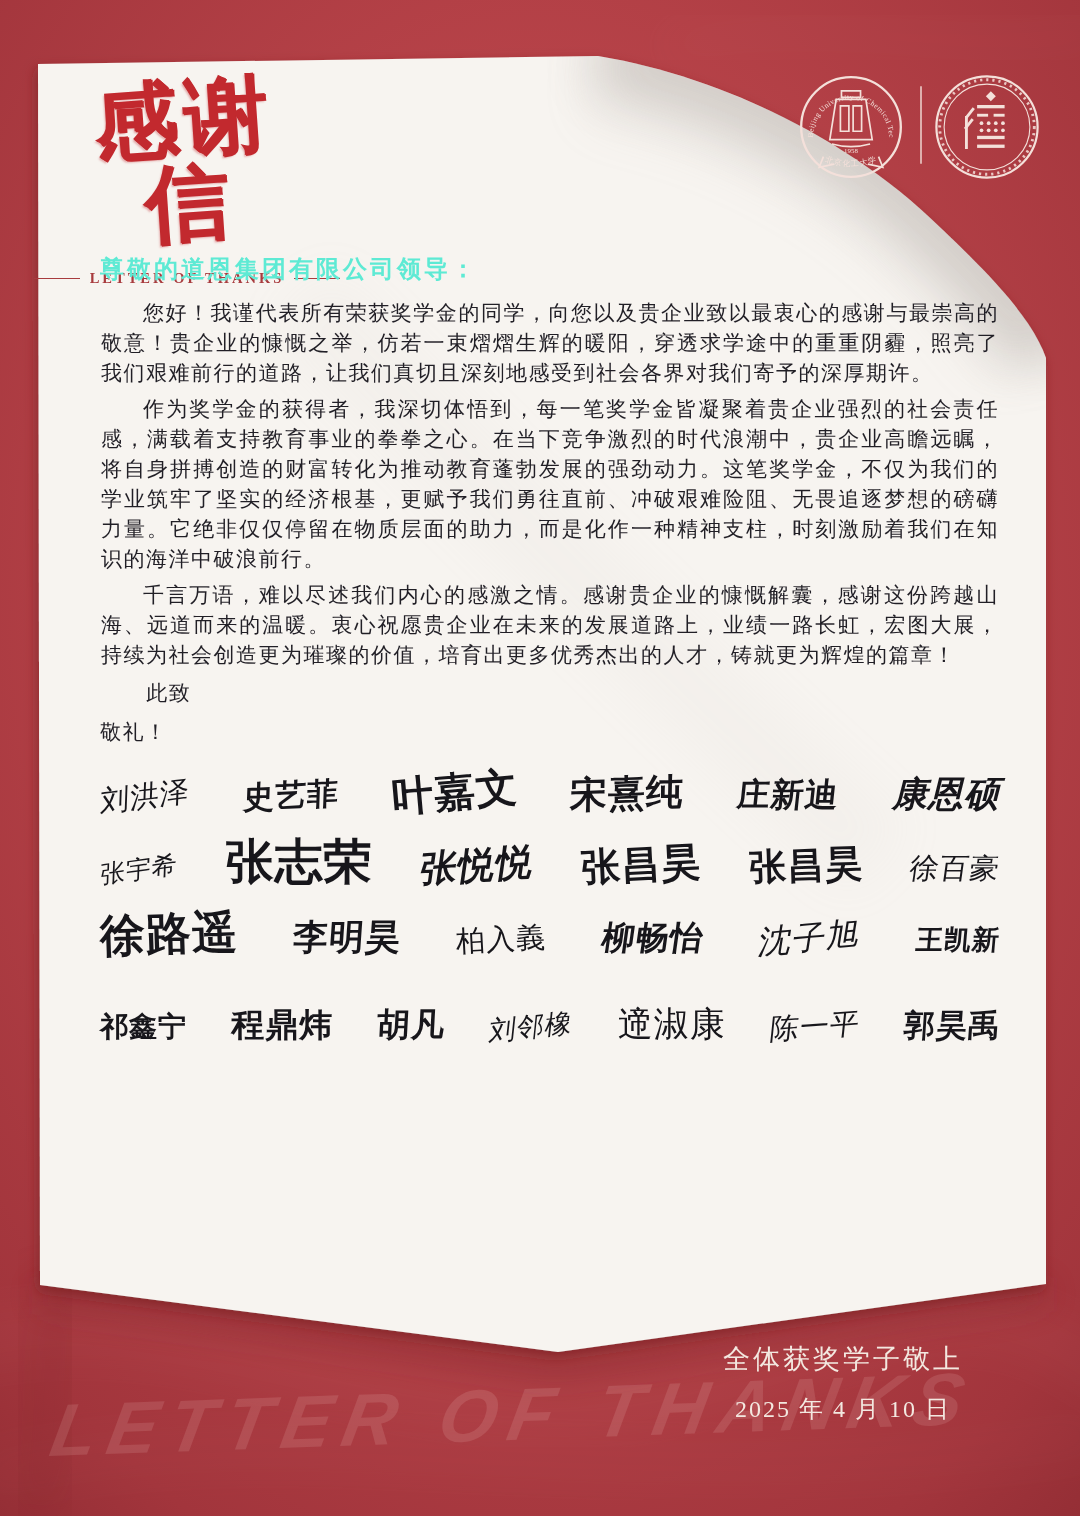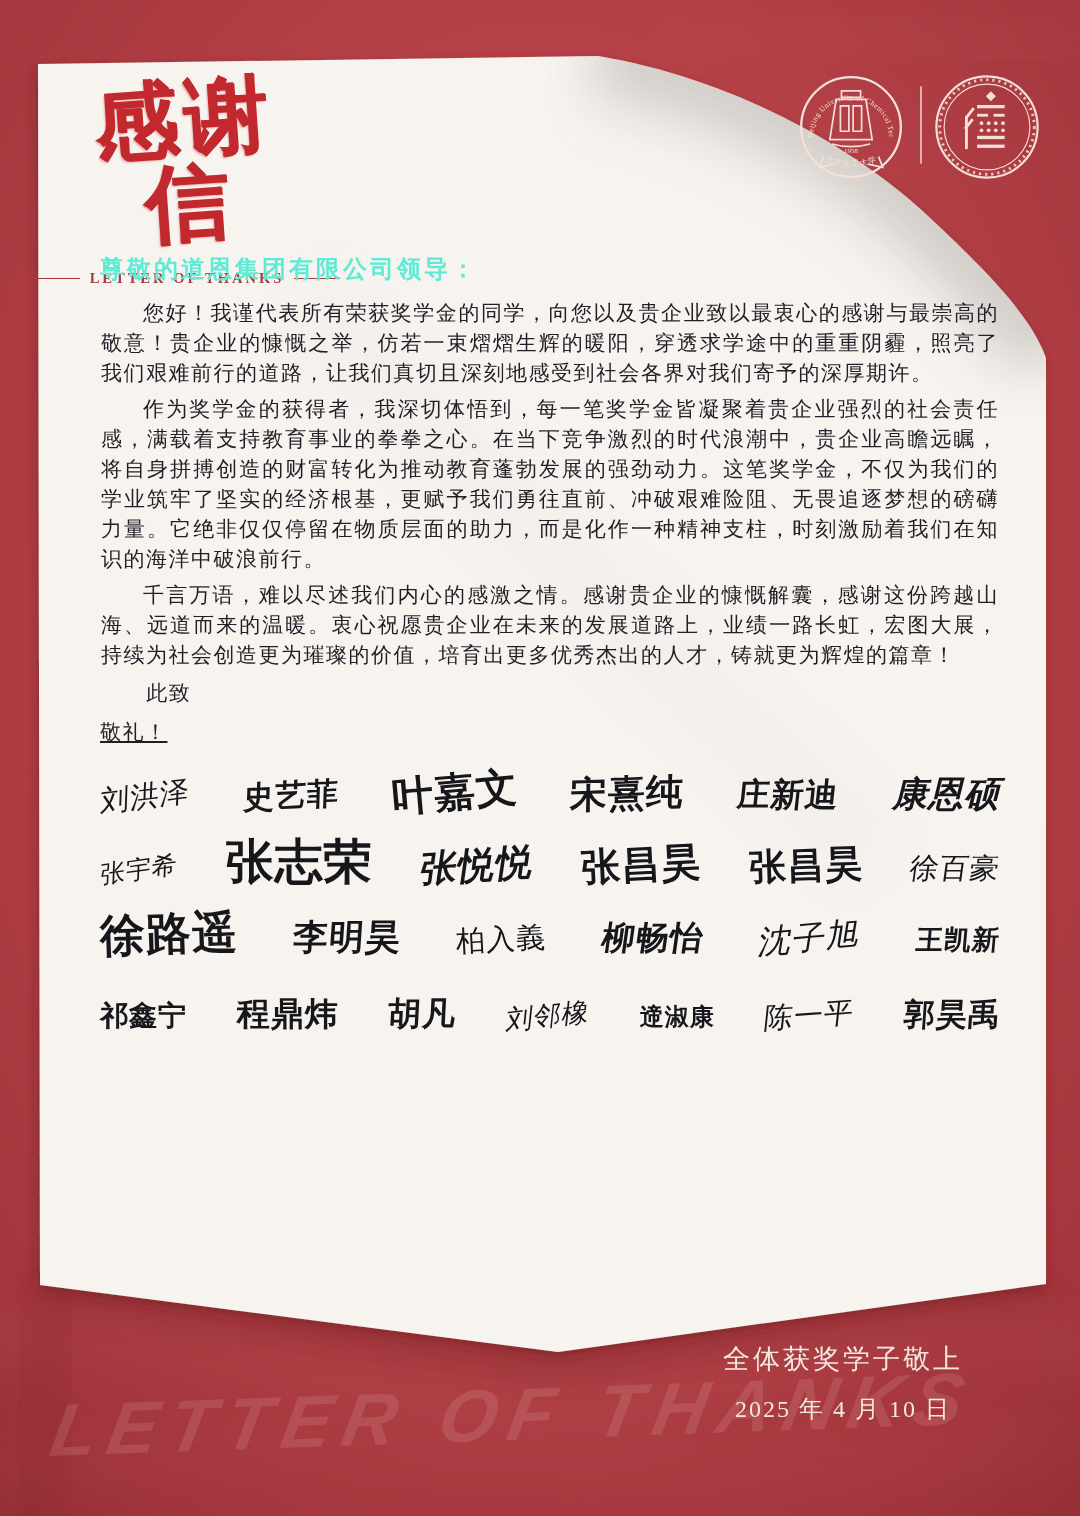--- a/index.html
+++ b/index.html
@@ -27,21 +27,21 @@
 
   
   .letter-body{
     position:absolute;left:100px;right:80px;top:254px;z-index:3;
     color:#211f26;font-size:21px;line-height:30px;letter-spacing:1.5px;
     text-align:justify;
   }
   .salutation{font-size:24px;font-weight:700;letter-spacing:3px;margin-bottom:14px;color:#5eead4;}
   .letter-body p{margin:6px 1px;text-indent:2em;}
   .zhici{margin-top:8px;padding-left:2.2em;}
-  .jingli{margin-top:9px;text-decoration:underline;}
+  .jingli{margin-top:9px;}
 
   
   .sig{display:flex;justify-content:space-between;align-items:baseline;
        margin-top:14px;color:#17161b;font-weight:600;letter-spacing:1px;line-height:1.25;
        text-align:left;}
   .sig span{display:inline-block;transform-origin:center;white-space:nowrap;}
   .r1{margin-top:20px;}
   .r1 span:nth-child(1){font-size:29px;font-weight:500;transform:rotate(-7deg) skewX(-9deg);}
   .r1 span:nth-child(2){font-size:31px;transform:rotate(-3deg) skewX(-5deg);}
   .r1 span:nth-child(3){font-size:41px;font-weight:800;transform:rotate(-5deg);}
@@ -57,21 +57,21 @@
   .r3 span:nth-child(1){font-size:45px;font-weight:900;transform:rotate(-2deg);}
   .r3 span:nth-child(2){font-size:35px;font-weight:700;transform:skewX(-4deg);}
   .r3 span:nth-child(3){font-size:29px;font-weight:500;transform:rotate(-3deg);}
   .r3 span:nth-child(4){font-size:33px;transform:skewX(-8deg);}
   .r3 span:nth-child(5){font-size:33px;font-weight:500;transform:rotate(-5deg) skewX(-14deg);}
   .r3 span:nth-child(6){font-size:27px;transform:skewX(-5deg);}
   .r4 span:nth-child(1){font-size:28px;font-weight:800;}
   .r4 span:nth-child(2){font-size:33px;}
   .r4 span:nth-child(3){font-size:33px;transform:skewX(-3deg);}
   .r4 span:nth-child(4){font-size:27px;font-weight:500;transform:rotate(-6deg) skewX(-12deg);}
-  .r4 span:nth-child(5){font-size:24px;font-weight:700;margin-top:25px;}
+  .r4 span:nth-child(5){font-size:35px;font-weight:400;margin-top:25px;}
   .r4 span:nth-child(6){font-size:29px;font-weight:500;transform:rotate(-4deg) skewX(-10deg);}
   .r4 span:nth-child(7){font-size:31px;font-weight:700;transform:skewX(-4deg);}
 
   
   .signoff{
     position:absolute;right:92px;top:1341px;width:290px;z-index:3;text-align:center;
     color:#f3e8e0;font-family:"Liberation Serif","DejaVu Serif",serif;
   }
   .signoff .from{font-size:27px;letter-spacing:3px;}
   .signoff .date{font-size:24px;letter-spacing:2px;margin-top:16px;}

